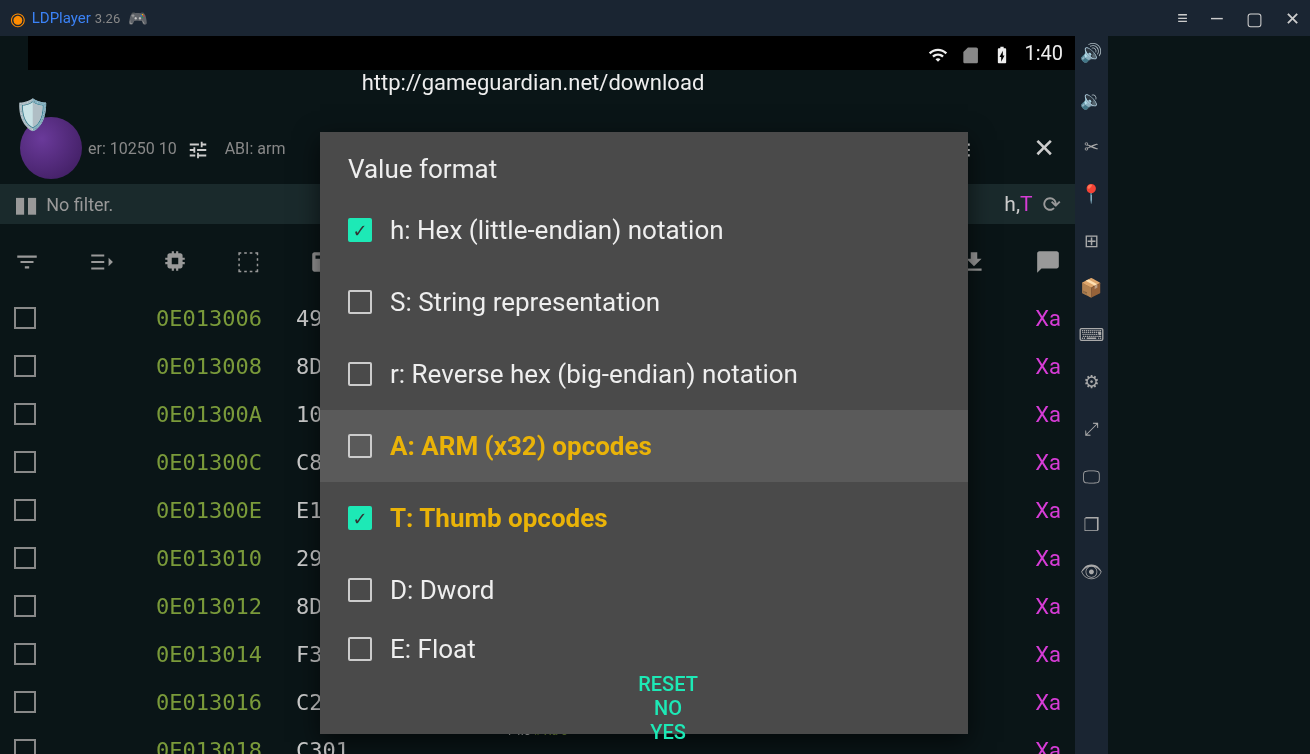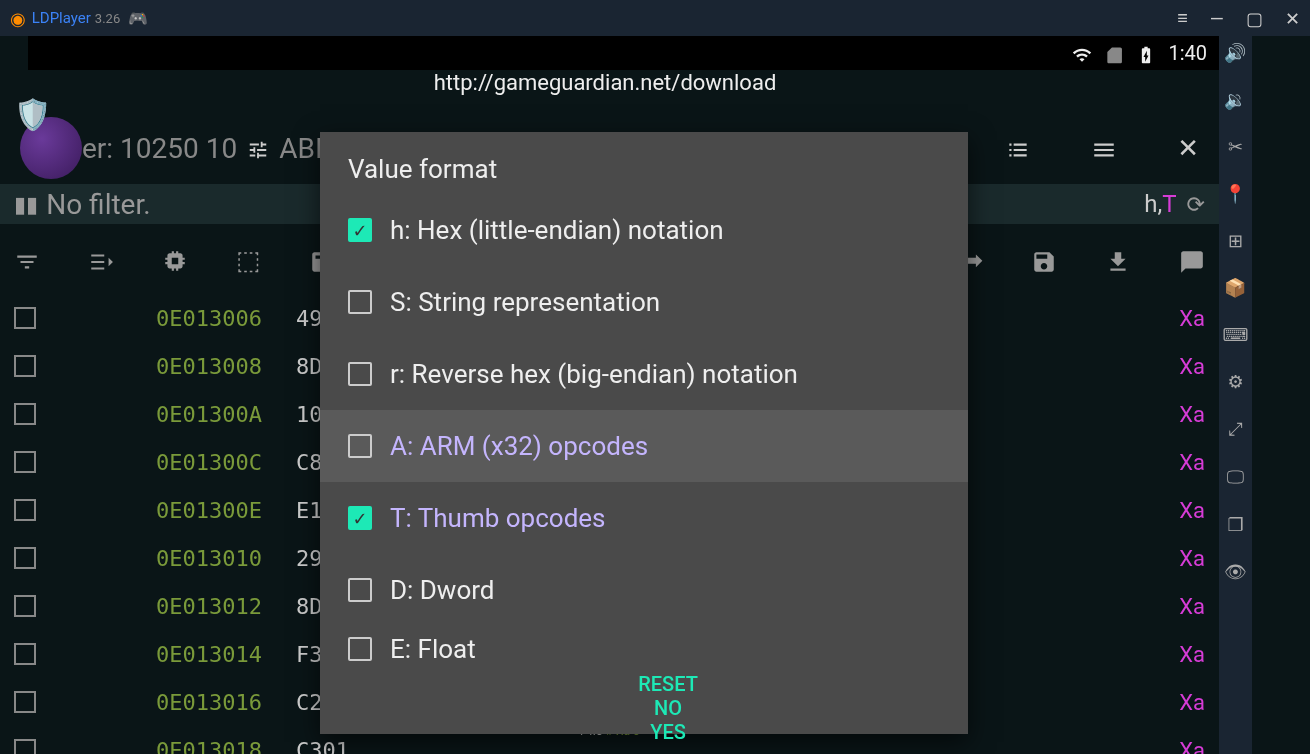--- a/index.html
+++ b/index.html
@@ -5,38 +5,38 @@
 *{margin:0;padding:0;box-sizing:border-box;font-family:Roboto,Arial,sans-serif;}
 html,body{width:1310px;height:754px;overflow:hidden;background:#0a1517;color:#ccc;}
 .titlebar{height:36px;background:#1a2532;display:flex;align-items:center;padding:0 10px;color:#aaa;font-size:15px;}
 .titlebar .logo{color:#ff8c00;font-size:18px;margin-right:6px;}
 .titlebar .name{color:#3b82f6;}
 .titlebar .ver{color:#888;font-size:13px;margin-left:4px;}
 .titlebar .pad{color:#888;margin-left:8px;font-size:16px;}
 .titlebar .spacer{flex:1;}
 .titlebar .winbtn{color:#ccc;font-size:18px;margin-left:22px;cursor:pointer;}
 .main{display:flex;height:718px;}
-.content{width:1219px;height:718px;position:relative;padding-left:28px;}
+.content{width:1075px;height:718px;position:relative;padding-left:28px;}
 .sidebar{width:33px;height:718px;background:#1a2532;display:flex;flex-direction:column;align-items:center;padding-top:6px;gap:26px;}
 .sidebar .si{color:#aaa;font-size:18px;cursor:pointer;}
 .status{height:34px;display:flex;align-items:center;justify-content:flex-end;padding:0 12px;gap:12px;color:#eee;font-size:20px;background:#000;}
 .status .time{font-weight:400;}
 .urlbar{position:absolute;top:34px;left:0;right:9px;text-align:center;font-size:22px;color:#eee;}
 .apptop{position:absolute;top:76px;left:0;right:0;height:72px;display:flex;align-items:center;padding:0 20px;}
 .orb{width:62px;height:62px;border-radius:50%;background:radial-gradient(circle at 35% 35%,#6a3a9a,#3a1a5a);position:relative;}
 .orb .gg{position:absolute;left:-6px;top:-20px;font-size:30px;}
-.apptop .info{margin-left:0;color:#888;font-size:28px;}
+.apptop .info{margin-left:6px;color:#888;font-size:16px;}
 .apptop .tune{color:#ccc;margin:0 10px;font-size:22px;}
 .apptop .spacer{flex:1;}
 .apptop .tbtn{color:#ccc;font-size:26px;margin-left:60px;cursor:pointer;}
 .filterbar{position:absolute;top:148px;left:0;right:0;height:40px;display:flex;align-items:center;padding:0 14px;background:#1a2a2c;}
 .filterbar .pause{color:#999;font-size:22px;margin-right:8px;}
-.filterbar .txt{color:#999;font-size:28px;}
+.filterbar .txt{color:#999;font-size:18px;}
 .filterbar .spacer{flex:1;}
-.filterbar .ht{font-size:24px;}
+.filterbar .ht{font-size:21px;}
 .filterbar .ht .h{color:#ccc;}
 .filterbar .ht .t{color:#d63cd6;}
 .filterbar .refresh{color:#999;margin-left:10px;font-size:22px;}
 .toolbar{position:absolute;top:196px;left:0;right:0;height:56px;display:flex;align-items:center;padding:0 14px;gap:48px;color:#999;font-size:26px;}
 .toolbar .spacer{flex:1;}
 .toolbar .ti{cursor:pointer;}
 .rows{position:absolute;top:258px;left:0;right:0;}
 .row{height:48px;display:flex;align-items:center;padding:0 14px;font-size:22px;gap:10px;}
 .row .cb{width:22px;height:22px;border:2px solid #888;margin-right:110px;}
 .row .addr{color:#7a9a3a;width:130px;font-family:monospace;}
@@ -46,21 +46,21 @@
 .bottom .n{color:#ccc;}
 .bottom .h{color:#7a9a3a;}
 .modal{position:absolute;top:96px;left:320px;width:648px;background:#4a4a4a;box-shadow:0 8px 24px rgba(0,0,0,0.6);}
 .modal .title{padding:22px 28px 10px;font-size:26px;color:#eee;}
 .modal .opts{max-height:480px;overflow:hidden;}
 .modal .opt{height:72px;display:flex;align-items:center;padding:0 28px;font-size:26px;cursor:pointer;}
 .modal .opt.hl{background:#5a5a5a;}
 .modal .chk{width:24px;height:24px;border:2px solid #ccc;margin-right:18px;display:flex;align-items:center;justify-content:center;border-radius:2px;}
 .modal .chk.on{background:#1de9b6;border-color:#1de9b6;color:#333;font-size:18px;}
 .modal .lbl{color:#eee;}
-.modal .lbl.accent{color:#c4b5fd;}
+.modal .lbl.accent{color:#eab308;font-weight:bold;}
 .modal .opt.cut{height:46px;}
 .modal .btns{height:62px;display:flex;align-items:center;padding:0 28px;font-size:20px;color:#1de9b6;font-weight:500;flex-direction:column;}
 .modal .btns .spacer{flex:1;}
 .modal .btns .b{cursor:pointer;margin-left:48px;}
 svg{width:1em;height:1em;vertical-align:middle;fill:currentColor;}
 </style>
 </head>
 <body>
 
 <div class="titlebar">

